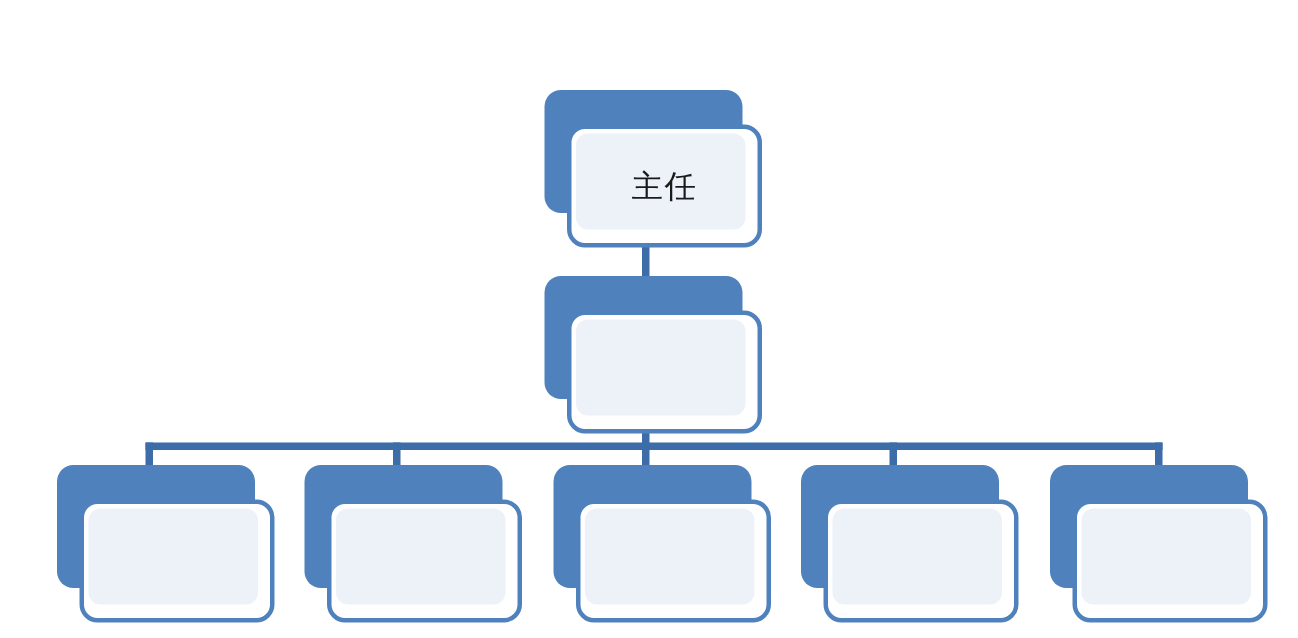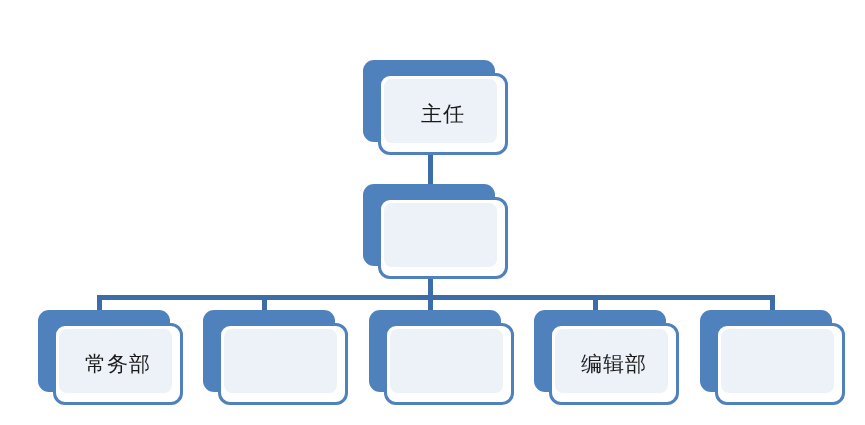--- a/index.html
+++ b/index.html
@@ -33,21 +33,21 @@
     left: 0;
     top: 0;
     width: 132px;
     height: 82px;
     background: #4F81BD;
     border-radius: 11px;
   }
   .node-front {
     position: absolute;
     left: 15px;
-    top: 13px;
+    top: 23px;
     width: 130px;
     height: 82px;
     background: #ffffff;
     border: 3px solid #4F81BD;
     border-radius: 12px;
     box-sizing: border-box;
   }
   .node-inner {
     position: absolute;
     left: 3px;
@@ -110,23 +110,20 @@
     <div class="node-back"></div>
     <div class="node-front">
       <div class="node-inner"></div>
     </div>
   </div>
 
   <div class="node" style="left:38px; top:310px;">
     <div class="node-back"></div>
     <div class="node-front">
       <div class="node-inner"></div>
-      <div class="node-label">
-        <span class="line">常务部</span>
-      </div>
     </div>
   </div>
 
   <div class="node" style="left:203px; top:310px;">
     <div class="node-back"></div>
     <div class="node-front">
       <div class="node-inner"></div>
     </div>
   </div>
 
@@ -134,23 +131,20 @@
     <div class="node-back"></div>
     <div class="node-front">
       <div class="node-inner"></div>
     </div>
   </div>
 
   <div class="node" style="left:534px; top:310px;">
     <div class="node-back"></div>
     <div class="node-front">
       <div class="node-inner"></div>
-      <div class="node-label">
-        <span class="line">编辑部</span>
-      </div>
     </div>
   </div>
 
   <div class="node" style="left:700px; top:310px;">
     <div class="node-back"></div>
     <div class="node-front">
       <div class="node-inner"></div>
     </div>
   </div>
 

